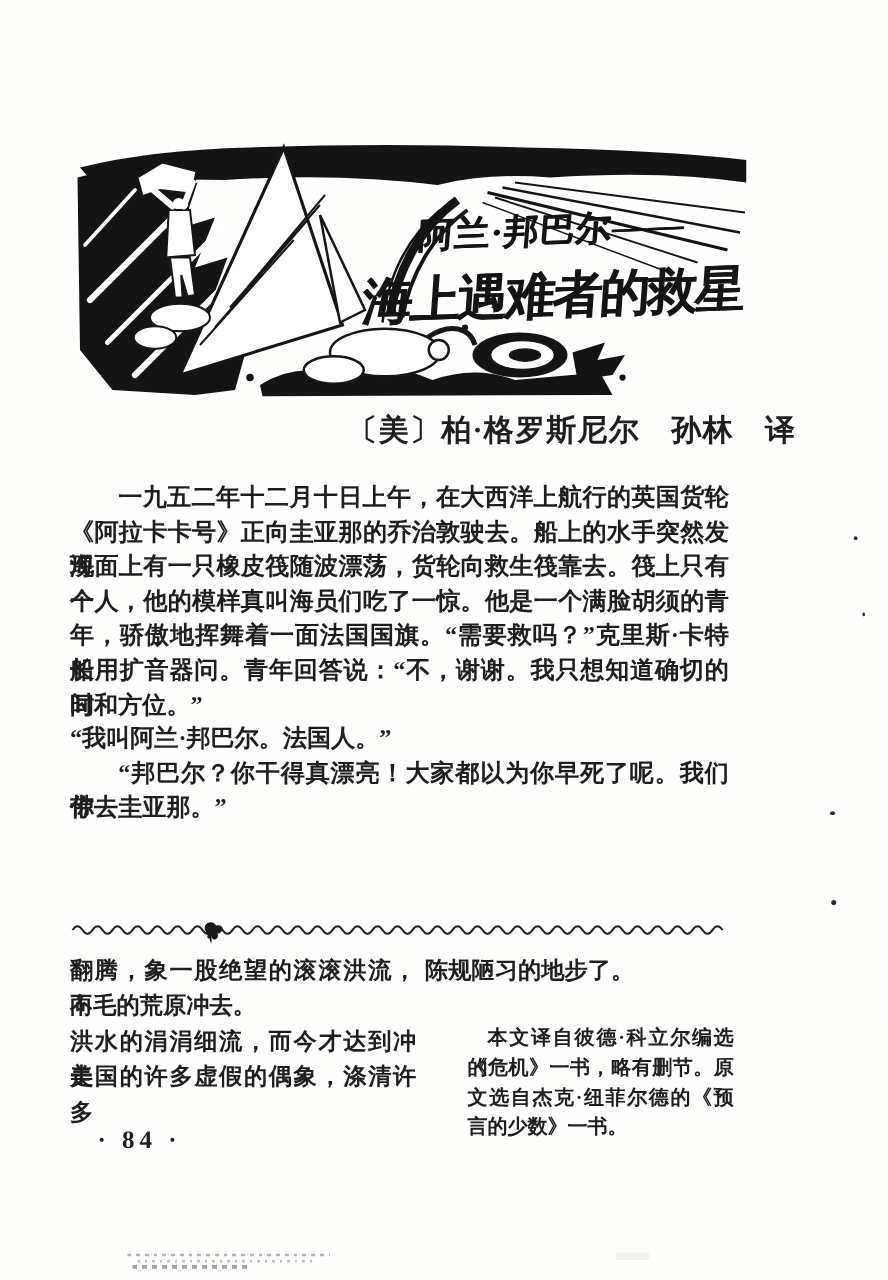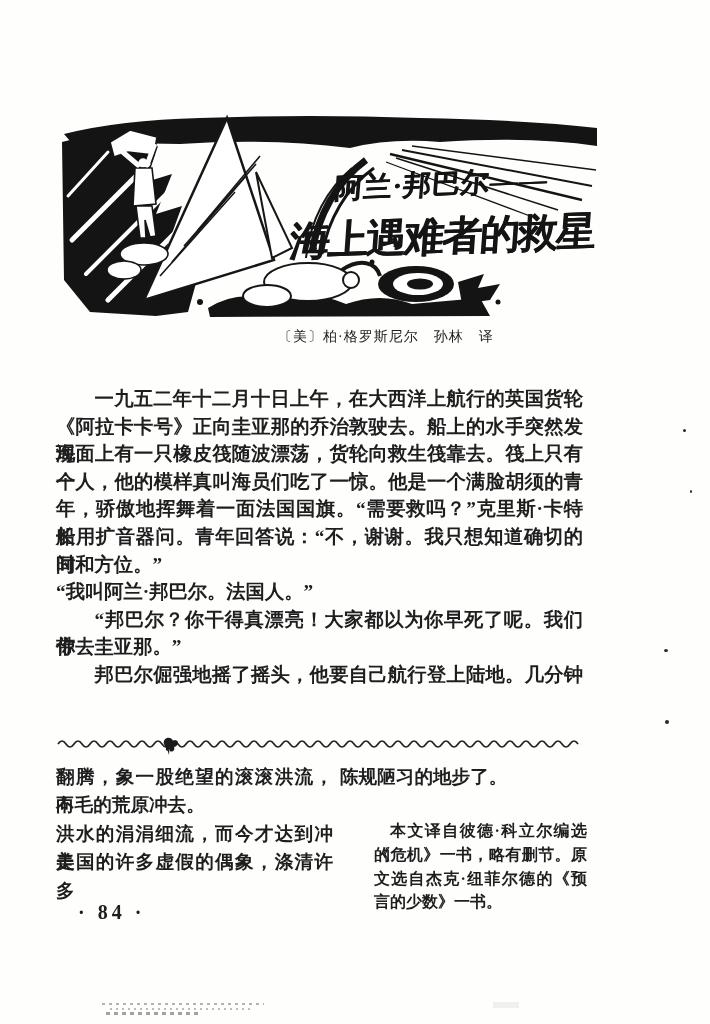--- a/index.html
+++ b/index.html
@@ -30,21 +30,21 @@
     transform:rotate(-2.5deg) skewX(-7deg);
   }
   .calli.l2{
     left:232px;top:102px;
     font-size:40px;letter-spacing:-2px;
     transform:rotate(-2deg) skewX(-6deg);
   }
   
   .byline{
     position:absolute;left:278px;top:328px;
-    font-size:14px;font-weight:400;letter-spacing:1px;
+    font-size:24px;font-weight:700;letter-spacing:1px;
     white-space:nowrap;
   }
   
   .body-text{
     position:absolute;left:56px;top:385px;width:527px;
     font-size:19.3px;font-weight:600;
   }
   .body-text .line{line-height:27.6px;height:27.6px;}
   .line{
     text-align:justify;
@@ -173,21 +173,20 @@
       <div class="line full ind2">一九五二年十二月十日上午，在大西洋上航行的英国货轮</div>
       <div class="line full">《阿拉卡卡号》正向圭亚那的乔治敦驶去。船上的水手突然发现</div>
       <div class="line full">海面上有一只橡皮筏随波漂荡，货轮向救生筏靠去。筏上只有一</div>
       <div class="line full">个人，他的模样真叫海员们吃了一惊。他是一个满脸胡须的青</div>
       <div class="line full">年，骄傲地挥舞着一面法国国旗。“需要救吗？”克里斯·卡特船</div>
       <div class="line full">长用扩音器问。青年回答说：“不，谢谢。我只想知道确切的时</div>
       <div class="line">间和方位。”</div>
       <div class="line">“我叫阿兰·邦巴尔。法国人。”</div>
       <div class="line full ind2">“邦巴尔？你干得真漂亮！大家都以为你早死了呢。我们带</div>
       <div class="line">你去圭亚那。”</div>
-      <div class="line full ind2">邦巴尔倔强地摇了摇头，他要自己航行登上陆地。几分钟</div>
     </div>
 
   <div class="divider">
     <svg width="526" height="20" viewBox="0 0 526 20">
       <path fill="none" stroke="#222" stroke-width="1.7" d="M2,9 q4,-6 8,0 t8,0 t8,0 t8,0 t8,0 t8,0 t8,0 t8,0 t8,0 t8,0 t8,0 t8,0 t8,0 t8,0 t8,0 t8,0 t8,0 t8,0 t8,0 t8,0 t8,0 t8,0 t8,0 t8,0 t8,0 t8,0 t8,0 t8,0 t8,0 t8,0 t8,0 t8,0 t8,0 t8,0 t8,0 t8,0 t8,0 t8,0 t8,0 t8,0 t8,0 t8,0 t8,0 t8,0 t8,0 t8,0 t8,0 t8,0 t8,0 t8,0 t8,0 t8,0 t8,0 t8,0 t8,0 t8,0 t8,0 t8,0 t8,0 t8,0 t8,0 t8,0 t8,0 t8,0 t8,0"></path>
       <path fill="#1a1a1a" d="M108,9 c-2,-6 7,-9 9,-3 c6,-3 7,5 1,6 c2,4 -4,7 -5,2 c-1,3 -4,2 -3,-1 z M112,12 q2,4 1,8 q-2,-4 -1,-8 z"></path>
     </svg>
   </div>
 
   <div class="col-left">

